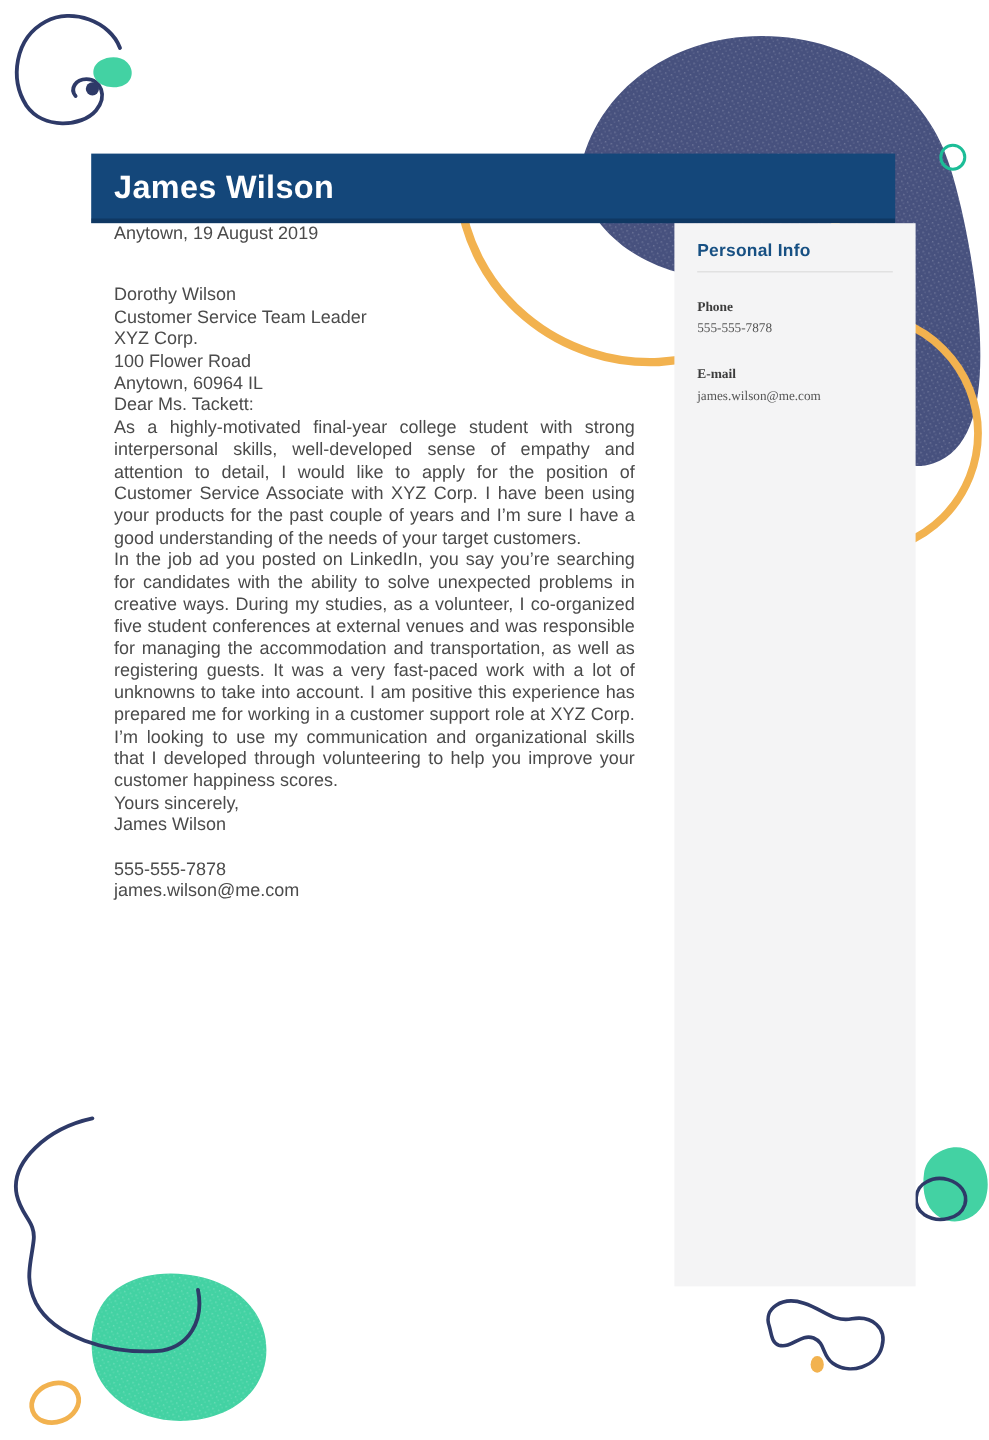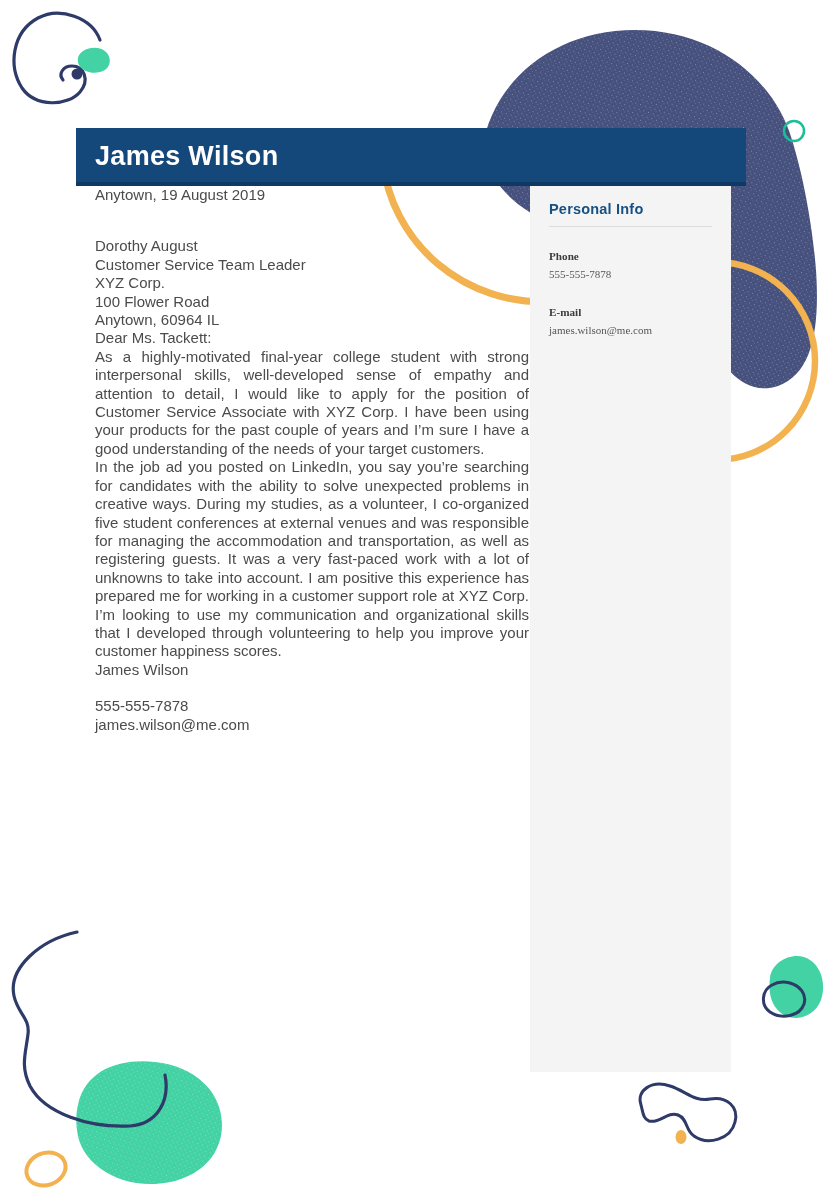--- a/index.html
+++ b/index.html
@@ -35,21 +35,21 @@
   .date-line{margin-top:16px;}
   .recipient{margin-top:33px;}
   .salutation{margin-top:28px;}
   .para{margin-top:18px;text-align:justify;}
   .para.p3{margin-top:17px;}
   .closing{margin-top:18px;}
   .sig-name{margin-top:37px;}
   .sig-contact{margin-top:18px;}
 
   .sidebar{
-    position:absolute;z-index:2;left:530px;top:186px;width:201px;height:886px;
+    position:absolute;z-index:2;left:562px;top:186px;width:201px;height:886px;
     background:var(--sidebar-bg,#F4F4F5);box-sizing:border-box;
     padding:15px 19px 0 19px;
   }
   .sidebar h2{
     margin:0;padding:0 0 9px 0;border-bottom:1px solid #dcdcdc;
     color:var(--sidebar-title,#175083);font-size:14.5px;font-weight:bold;letter-spacing:.2px;
   }
   .field{margin-top:20px;font-family:Liberation Serif, serif;}
   .field .label{font-weight:bold;color:#3c3c3c;font-size:11.2px;line-height:18px;}
   .field .value{color:#555;font-size:11px;line-height:18px;word-break:break-all;}
@@ -117,32 +117,33 @@
   </svg>
 
   <div class="header-bar">
     <h1>James Wilson</h1>
   </div>
 
   <main class="letter">
     <p class="date-line">Anytown, 19 August 2019</p>
 
     <div class="recipient">
-      <p>Dorothy August</p>
+      <p>Dorothy Wilson</p>
       <p>Customer Service Team Leader</p>
       <p>XYZ Corp.</p>
       <p>100 Flower Road</p>
       <p>Anytown, 60964 IL</p>
     </div>
 
     <p class="salutation">Dear Ms. Tackett:</p>
 
     <p class="para p1">As a highly-motivated final-year college student with strong interpersonal skills, well-developed sense of empathy and attention to detail, I would like to apply for the position of Customer Service Associate with XYZ Corp. I have been using your products for the past couple of years and I’m sure I have a good understanding of the needs of your target customers.</p>
     <p class="para p2">In the job ad you posted on LinkedIn, you say you’re searching for candidates with the ability to solve unexpected problems in creative ways. During my studies, as a volunteer, I co-organized five student conferences at external venues and was responsible for managing the accommodation and transportation, as well as registering guests. It was a very fast-paced work with a lot of unknowns to take into account. I am positive this experience has prepared me for working in a customer support role at XYZ Corp. I’m looking to use my communication and organizational skills that I developed through volunteering to help you improve your customer happiness scores.</p>
 
+    <p class="closing">Yours sincerely,</p>
     <p class="sig-name">James Wilson</p>
 
     <div class="sig-contact">
       <p>555-555-7878</p>
       <p>james.wilson@me.com</p>
     </div>
   </main>
 
   <aside class="sidebar">
     <h2>Personal Info</h2>

